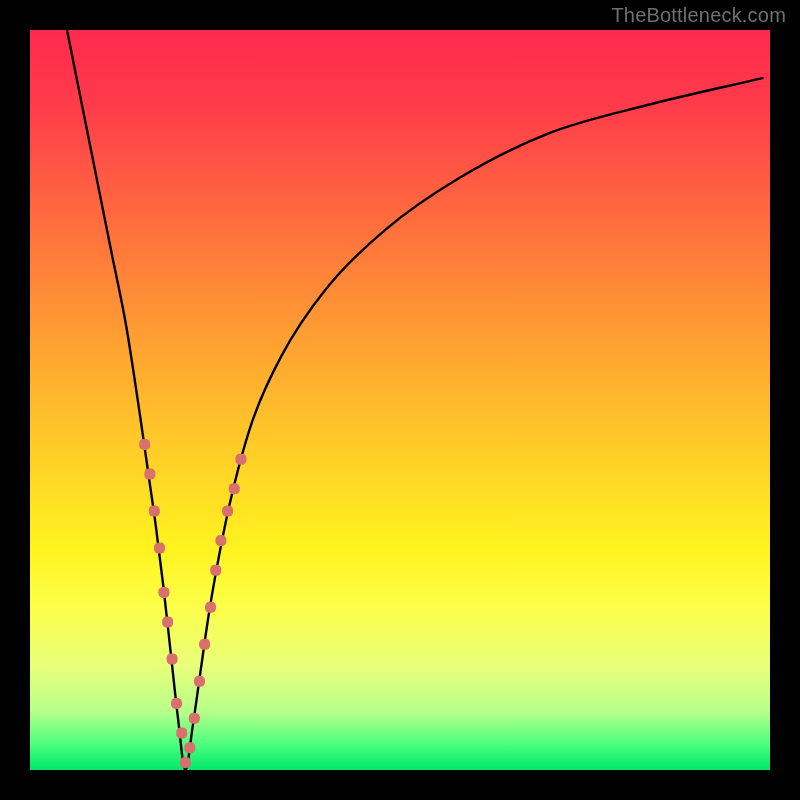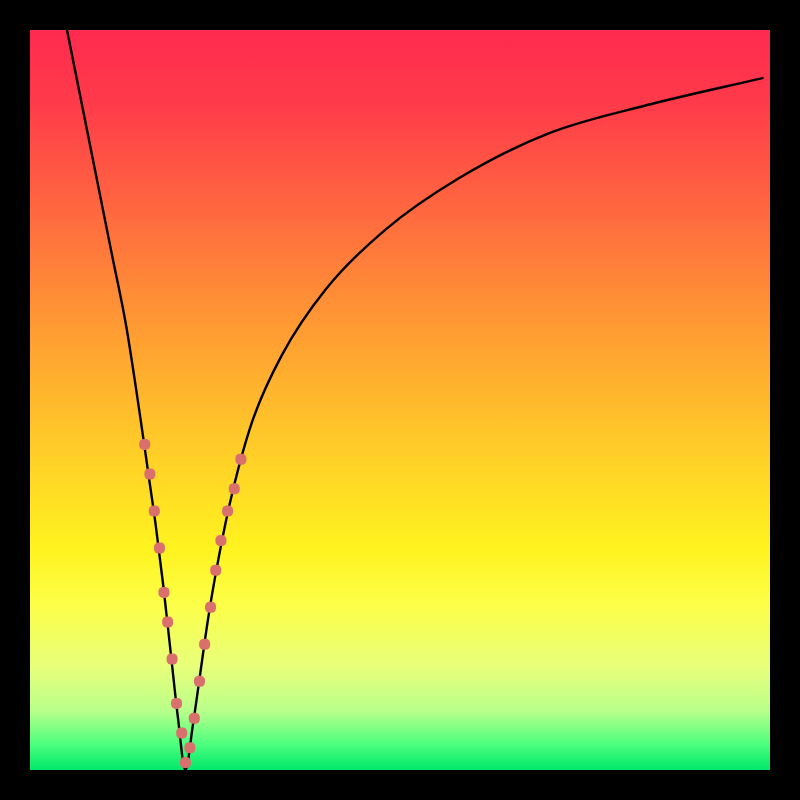--- a/index.html
+++ b/index.html
@@ -45,20 +45,21 @@
     font-size: 20px;
     font-weight: 500;
     letter-spacing: 0.2px;
     user-select: none;
   }
 </style>
 </head>
 <body>
 
 <div class="frame">
+  <div class="watermark">TheBottleneck.com</div>
 
   <div class="plot-area">
     <svg class="gradient" viewBox="0 0 740 740" preserveAspectRatio="none">
       <defs>
         <linearGradient id="bg-grad" x1="0" y1="0" x2="0" y2="1">
             <stop offset="0%" stop-color="#ff2a4f"></stop>
             <stop offset="10%" stop-color="#ff3b4a"></stop>
             <stop offset="25%" stop-color="#ff6a3f"></stop>
             <stop offset="40%" stop-color="#ff9a33"></stop>
             <stop offset="55.00000000000001%" stop-color="#ffc829"></stop>

